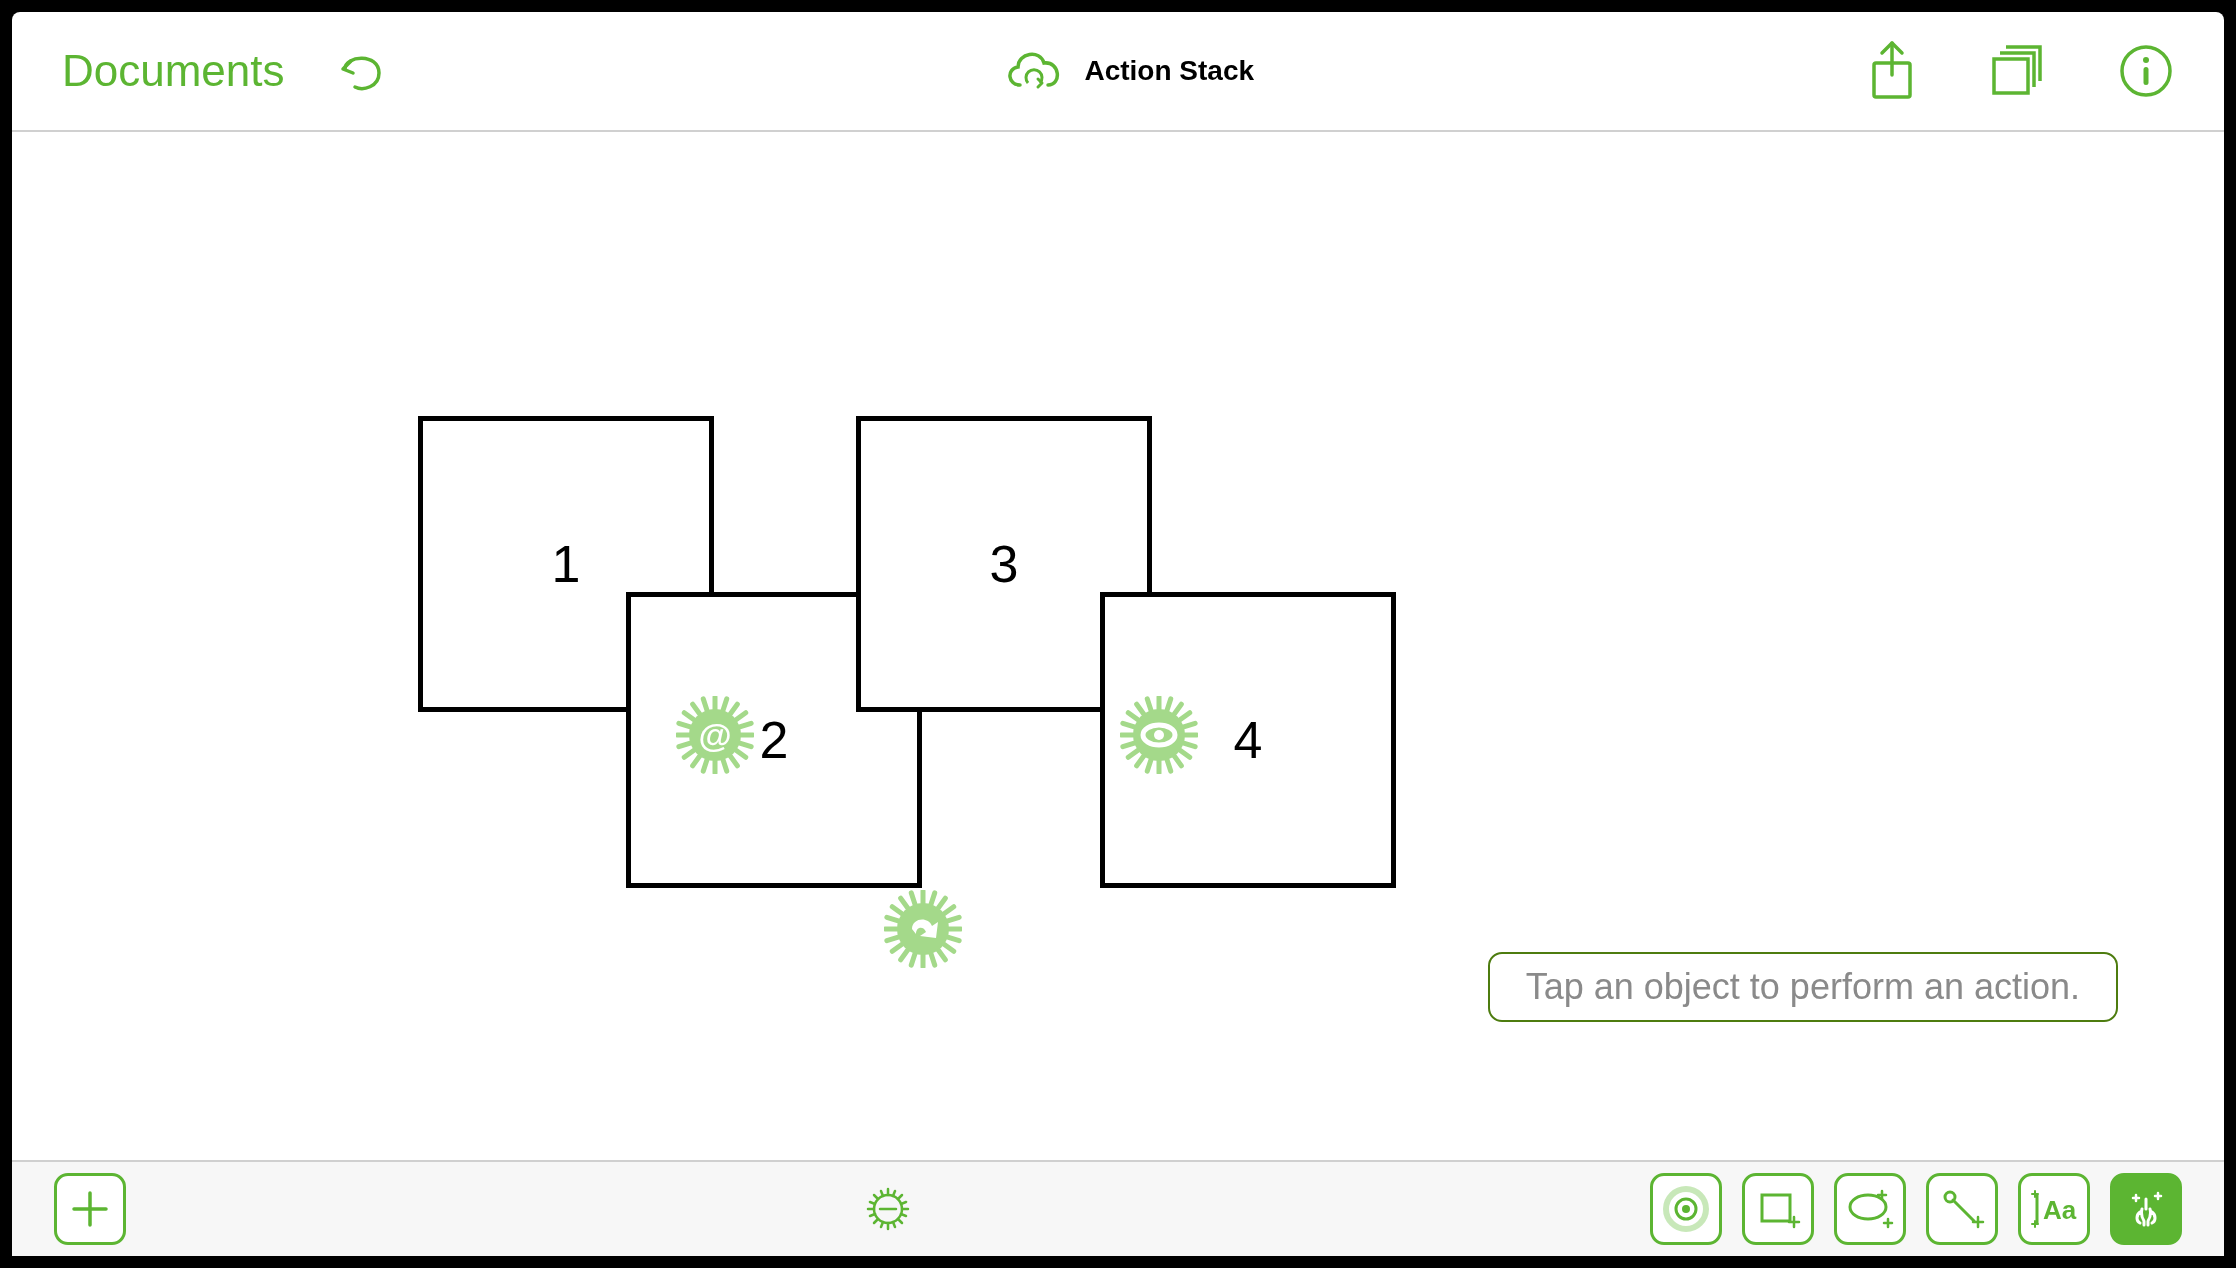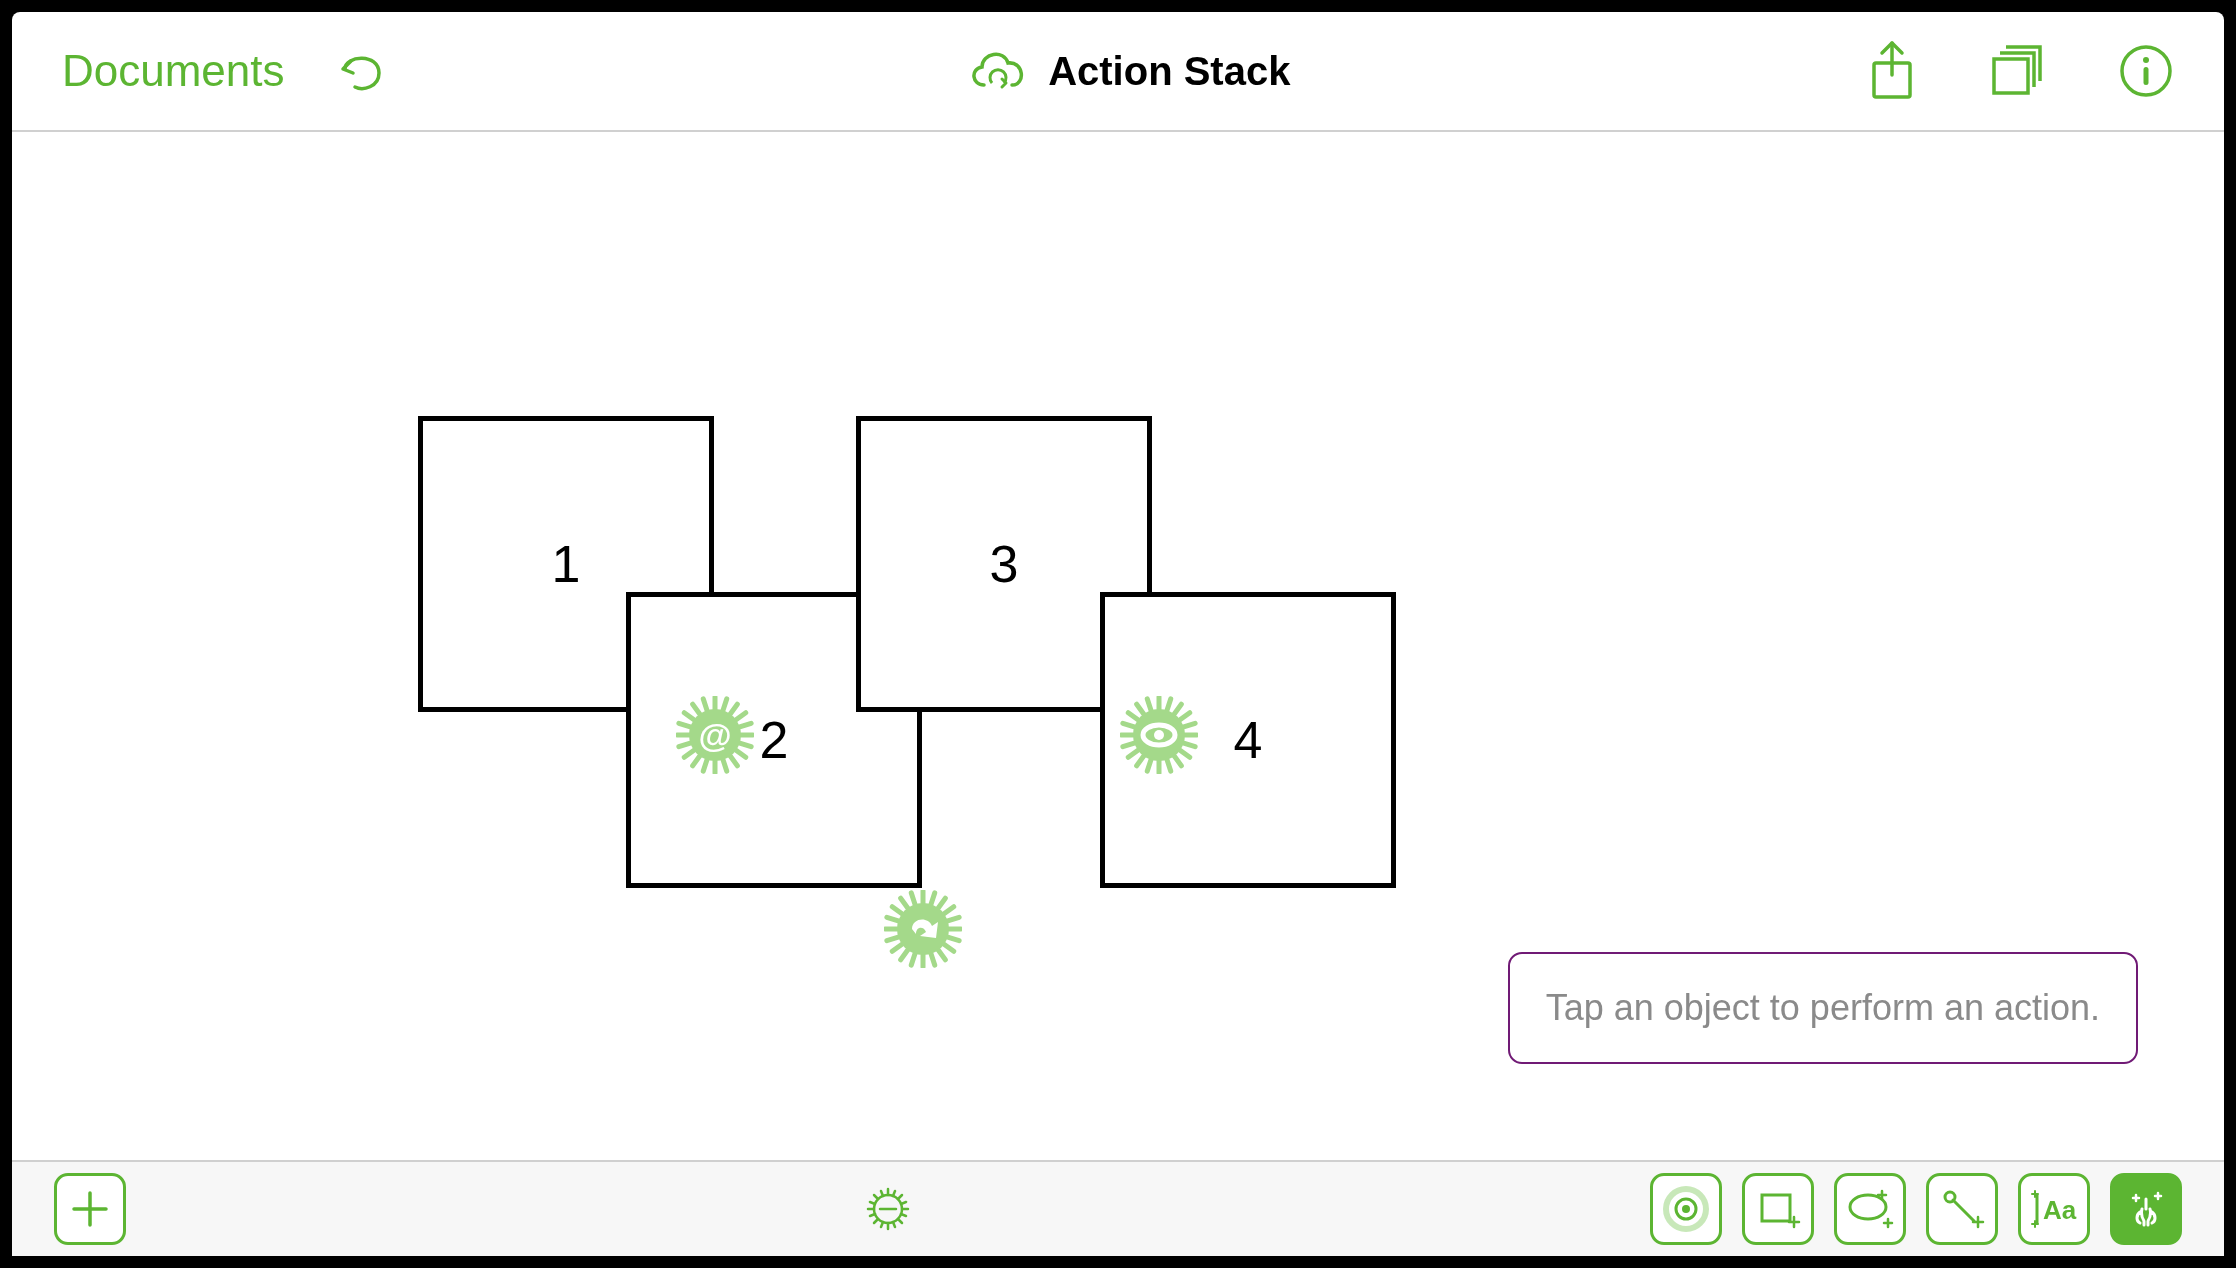--- a/index.html
+++ b/index.html
@@ -37,21 +37,21 @@
   .topbar .left { display: flex; align-items: center; gap: 48px; }
   .topbar .center { flex: 1; display: flex; align-items: center; justify-content: center; gap: 18px; }
   .topbar .right { display: flex; align-items: center; gap: 70px; }
   .documents-link {
     color: var(--green);
     font-size: 44px;
     font-weight: 400;
   }
   .title {
     color: #000;
-    font-size: 40px;
+    font-size: 28px;
     font-weight: 700;
   }
   .icon-btn { display:inline-flex; align-items:center; justify-content:center; }
   
   .canvas {
     flex: 1;
     position: relative;
     background: #fff;
     overflow: hidden;
   }
@@ -71,25 +71,25 @@
     width: 78px;
     height: 78px;
     display: flex;
     align-items: center;
     justify-content: center;
   }
   .badge svg { width: 100%; height: 100%; }
   
   .tooltip {
     position: absolute;
-    right: 86px;
+    right: 106px;
     top: 820px;
-    border: 2px solid #701a75;
+    border: 2px solid #4d7c0f;
     border-radius: 14px;
-    padding: 33px 36px;
+    padding: 12px 36px;
     font-size: 36px;
     color: var(--text-gray);
     background: #fff;
   }
   
   .bottombar {
     height: 96px;
     background: var(--bottom-bg);
     border-top: 2px solid var(--border-gray);
     display: flex;

